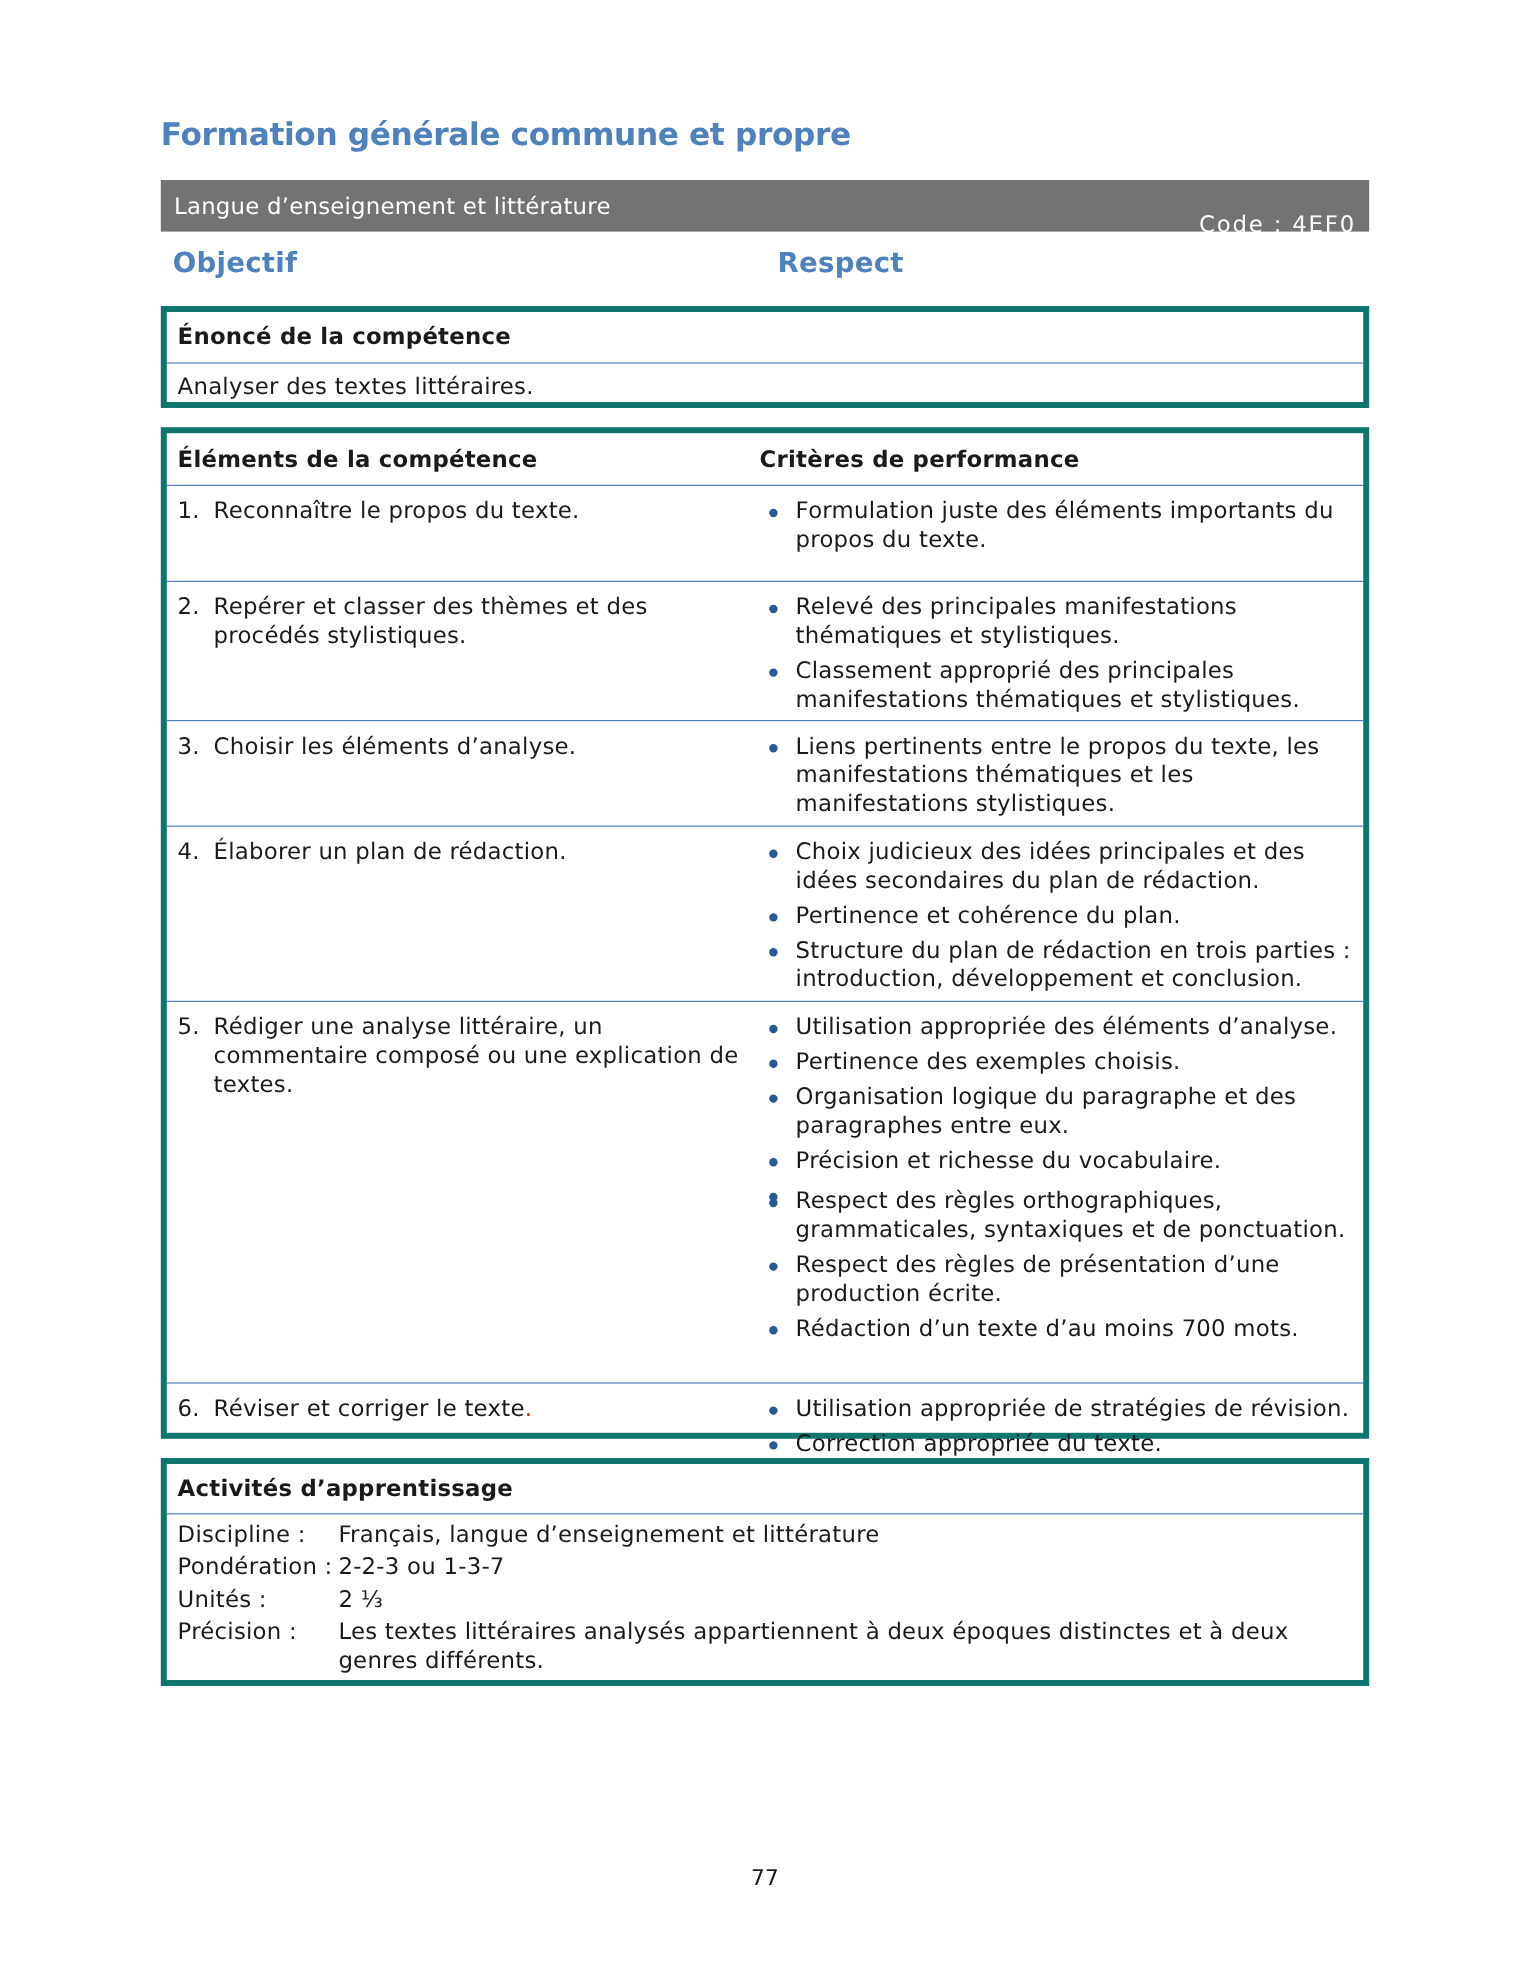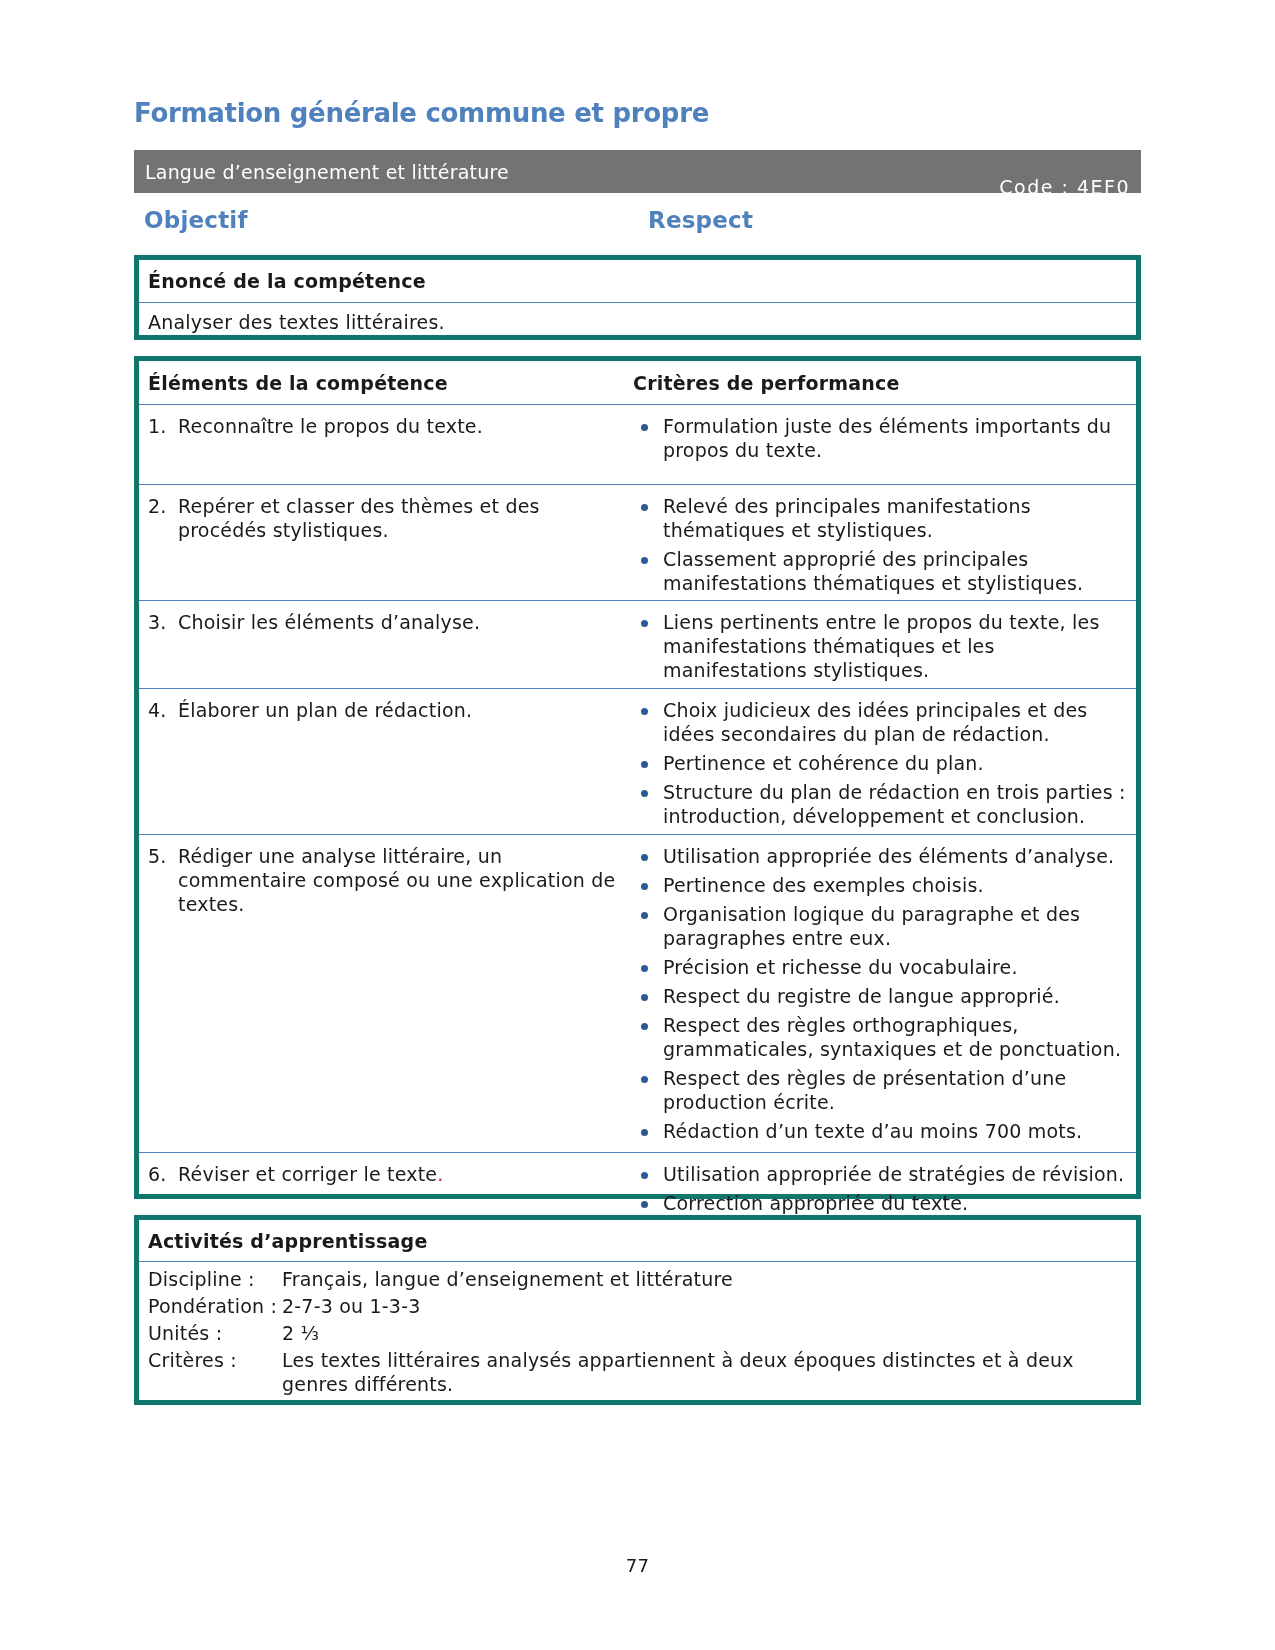--- a/index.html
+++ b/index.html
@@ -198,21 +198,20 @@
       <li>
             <span class="dot"></span>
             <span>Organisation logique du paragraphe et des paragraphes entre eux.</span>
           </li>
       <li>
             <span class="dot"></span>
             <span>Précision et richesse du vocabulaire.</span>
           </li>
       <li>
             <span class="dot"></span>
-            <span>Respect du registre de langue approprié.</span>
           </li>
       <li>
             <span class="dot"></span>
             <span>Respect des règles orthographiques, grammaticales, syntaxiques et de ponctuation.</span>
           </li>
       <li>
             <span class="dot"></span>
             <span>Respect des règles de présentation d’une production écrite.</span>
           </li>
       <li>
@@ -247,26 +246,26 @@
 
 <div class="box" id="activites">
   <div class="row head">Activités d’apprentissage</div>
   <div class="row kv-wrap">
     <div class="kv">
       <span class="k">Discipline :</span>
       <span class="v">Français, langue d’enseignement et littérature</span>
     </div>
     <div class="kv">
       <span class="k">Pondération :</span>
-      <span class="v">2-7-3 ou 1-3-3</span>
+      <span class="v">2-2-3 ou 1-3-7</span>
     </div>
     <div class="kv">
       <span class="k">Unités :</span>
       <span class="v">2 ⅓</span>
     </div>
     <div class="kv">
-      <span class="k">Critères :</span>
+      <span class="k">Précision :</span>
       <span class="v">Les textes littéraires analysés appartiennent à deux époques distinctes et à deux genres différents.</span>
     </div>
   </div>
 </div>
 
 <div class="page-number">77</div>
 
 </body></html>

